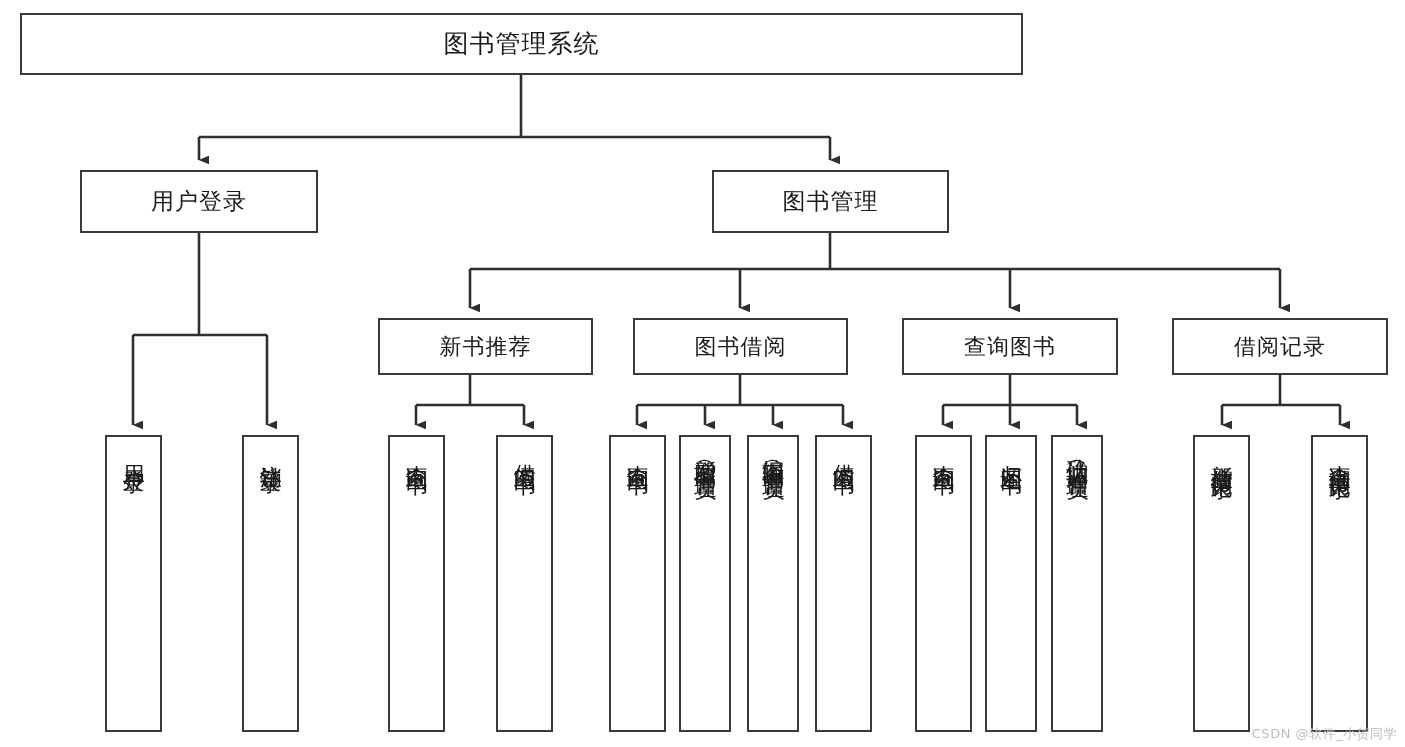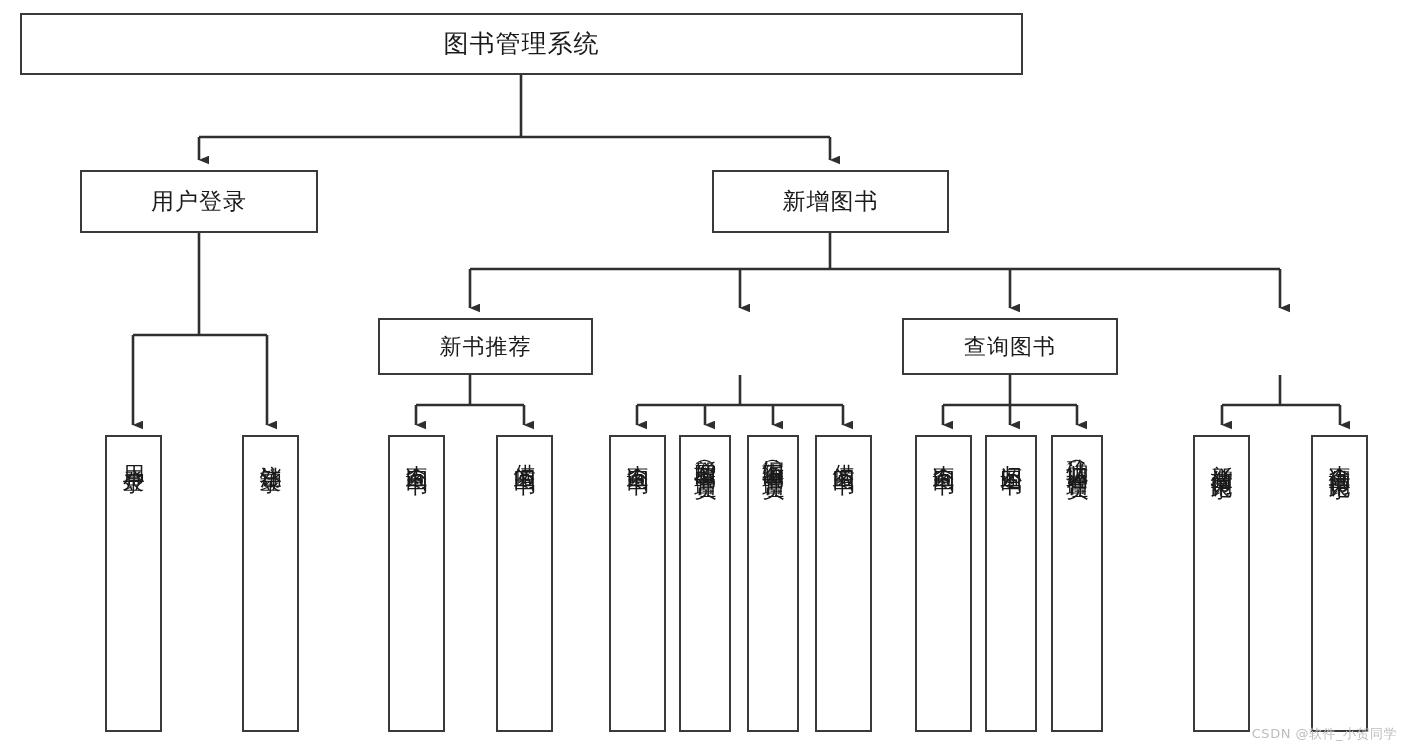--- a/index.html
+++ b/index.html
@@ -131,28 +131,34 @@
   </svg>
 
   <div class="node root" style="left:20px; top:13px; width:1003px; height:62px;">
     <span class="lbl">图书管理系统</span>
   </div>
 
   <div class="node lvl2" style="left:80px; top:170px; width:238px; height:63px;">
     <span class="lbl">用户登录</span>
   </div>
   <div class="node lvl2" style="left:712px; top:170px; width:237px; height:63px;">
-    <span class="lbl">新增图书</span>
+    <span class="lbl">图书管理</span>
   </div>
 
   <div class="node lvl3" style="left:363px; top:318px; width:215px; height:57px;margin-left:15px;">
     <span class="lbl">新书推荐</span>
   </div>
+  <div class="node lvl3" style="left:633px; top:318px; width:215px; height:57px;">
+    <span class="lbl">图书借阅</span>
+  </div>
   <div class="node lvl3" style="left:902px; top:318px; width:216px; height:57px;">
     <span class="lbl">查询图书</span>
+  </div>
+  <div class="node lvl3" style="left:1172px; top:318px; width:216px; height:57px;">
+    <span class="lbl">借阅记录</span>
   </div>
 
   <div class="node leaf" style="left:105px; top:435px; width:57px; height:297px;">
     <span class="lbl">用户登录</span>
   </div>
   <div class="node leaf" style="left:242px; top:435px; width:57px; height:297px;">
     <span class="lbl">注销登录</span>
   </div>
 
   <div class="node leaf" style="left:388px; top:435px; width:57px; height:297px;">

